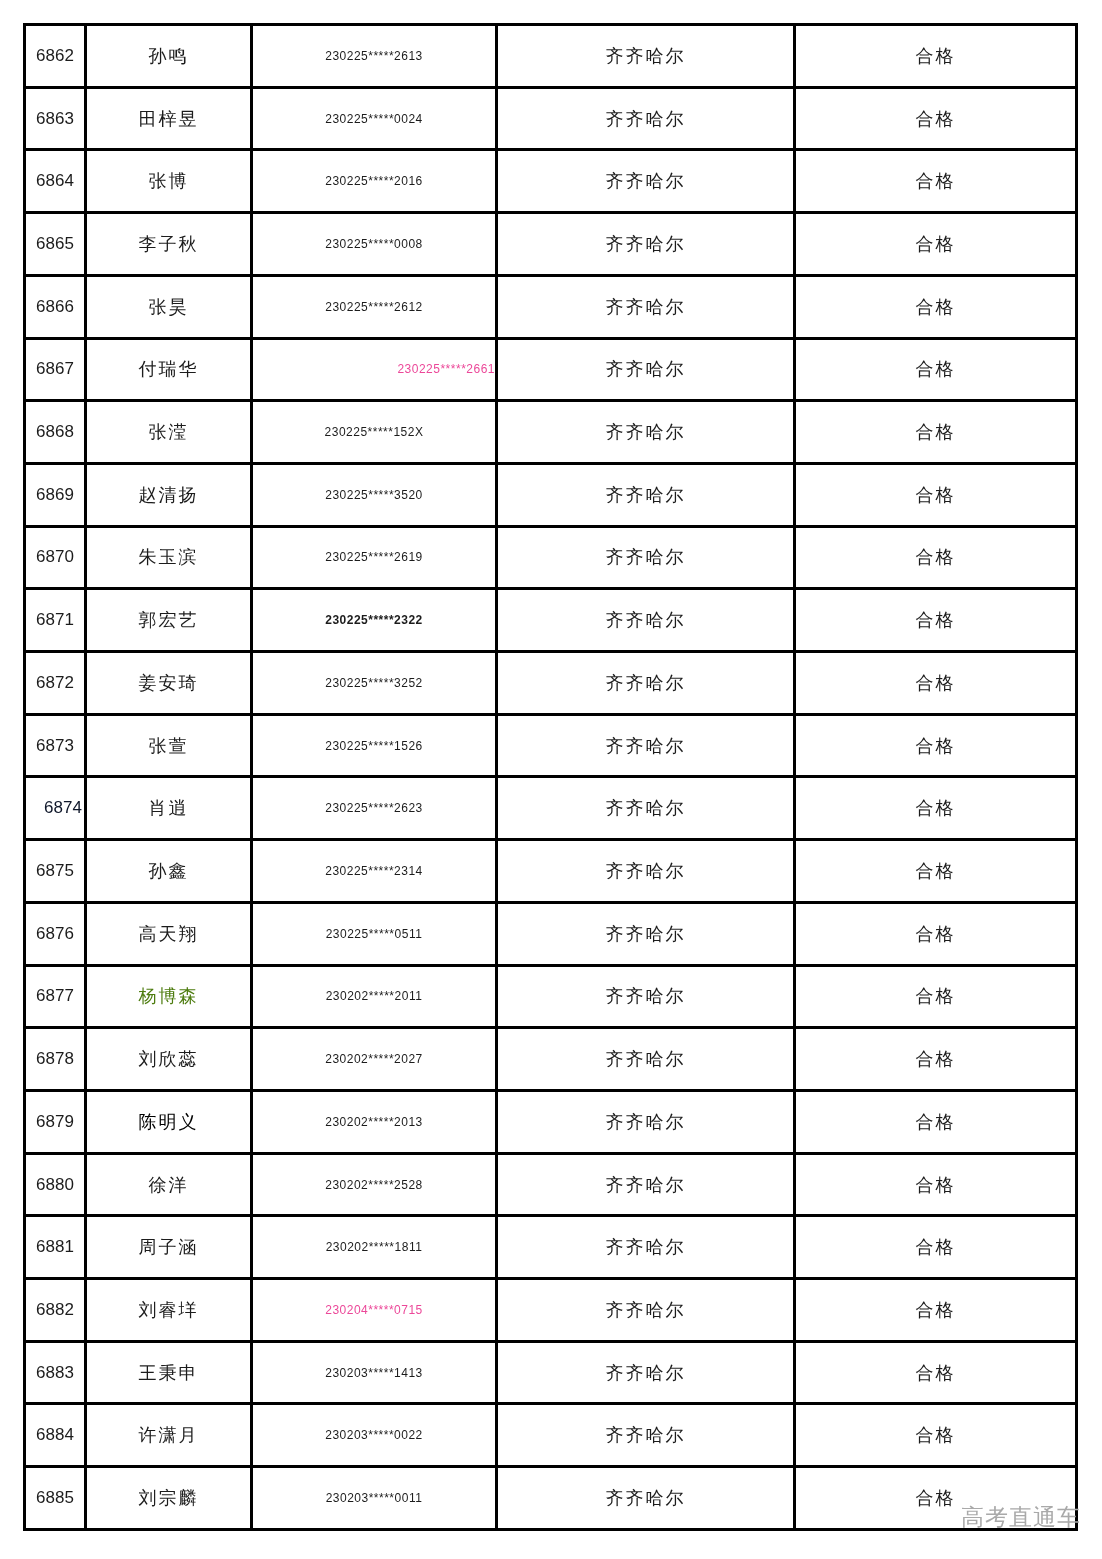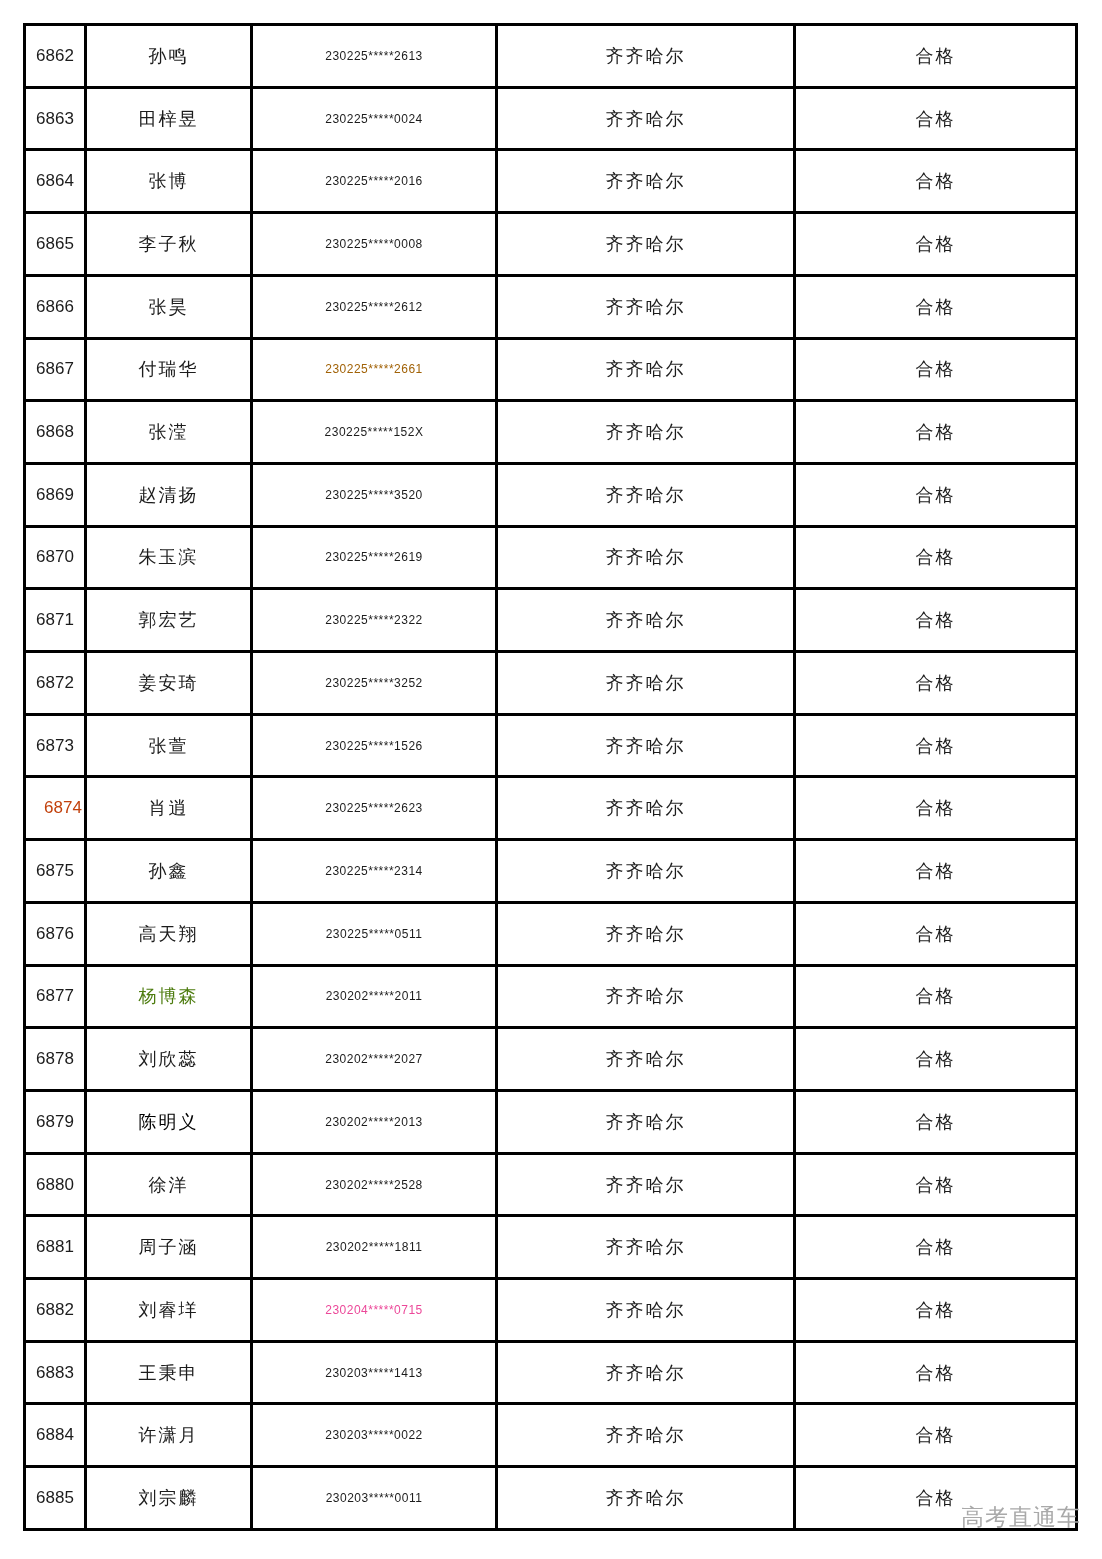--- a/index.html
+++ b/index.html
@@ -112,21 +112,21 @@
         <tr>
           <td class="cell-serial" style="color: rgb(28, 28, 28);">6866</td>
           <td class="cell-name" style="color: rgb(28, 28, 28);">张昊</td>
           <td class="cell-id" style="color: rgb(28, 28, 28);">230225*****2612</td>
           <td class="cell-city" style="color: rgb(28, 28, 28);">齐齐哈尔</td>
           <td class="cell-status" style="color: rgb(28, 28, 28);">合格</td>
         </tr>
         <tr>
           <td class="cell-serial" style="color: rgb(28, 28, 28);">6867</td>
           <td class="cell-name" style="color: rgb(28, 28, 28);">付瑞华</td>
-          <td class="cell-id" style="color: #a16207;">230225*****2661</td>
+          <td class="cell-id" style="color: #ec4899; text-align: right;">230225*****2661</td>
           <td class="cell-city" style="color: rgb(28, 28, 28);">齐齐哈尔</td>
           <td class="cell-status" style="color: rgb(28, 28, 28);">合格</td>
         </tr>
         <tr>
           <td class="cell-serial" style="color: rgb(28, 28, 28);">6868</td>
           <td class="cell-name" style="color: rgb(28, 28, 28);">张滢</td>
           <td class="cell-id" style="color: rgb(28, 28, 28);">230225*****152X</td>
           <td class="cell-city" style="color: rgb(28, 28, 28);">齐齐哈尔</td>
           <td class="cell-status" style="color: rgb(28, 28, 28);">合格</td>
         </tr>
@@ -140,40 +140,40 @@
         <tr>
           <td class="cell-serial" style="color: rgb(28, 28, 28);">6870</td>
           <td class="cell-name" style="color: rgb(28, 28, 28);">朱玉滨</td>
           <td class="cell-id" style="color: rgb(28, 28, 28);">230225*****2619</td>
           <td class="cell-city" style="color: rgb(28, 28, 28);">齐齐哈尔</td>
           <td class="cell-status" style="color: rgb(28, 28, 28);">合格</td>
         </tr>
         <tr>
           <td class="cell-serial" style="color: rgb(28, 28, 28);">6871</td>
           <td class="cell-name" style="color: rgb(28, 28, 28);">郭宏艺</td>
-          <td class="cell-id" style="color: rgb(28, 28, 28);">230225*****2322</td>
+          <td class="cell-id" style="color: rgb(28, 28, 28); font-weight: bold;">230225*****2322</td>
           <td class="cell-city" style="color: rgb(28, 28, 28);">齐齐哈尔</td>
           <td class="cell-status" style="color: rgb(28, 28, 28);">合格</td>
         </tr>
         <tr>
           <td class="cell-serial" style="color: rgb(28, 28, 28);">6872</td>
           <td class="cell-name" style="color: rgb(28, 28, 28);">姜安琦</td>
           <td class="cell-id" style="color: rgb(28, 28, 28);">230225*****3252</td>
           <td class="cell-city" style="color: rgb(28, 28, 28);">齐齐哈尔</td>
           <td class="cell-status" style="color: rgb(28, 28, 28);">合格</td>
         </tr>
         <tr>
           <td class="cell-serial" style="color: rgb(28, 28, 28);">6873</td>
           <td class="cell-name" style="color: rgb(28, 28, 28);">张萱</td>
           <td class="cell-id" style="color: rgb(28, 28, 28);">230225*****1526</td>
           <td class="cell-city" style="color: rgb(28, 28, 28);">齐齐哈尔</td>
           <td class="cell-status" style="color: rgb(28, 28, 28);">合格</td>
         </tr>
         <tr>
-          <td class="cell-serial" style="color: #c2410c; padding-left: 16px;">6874</td>
+          <td class="cell-serial" style="color: #0f172a; padding-left: 16px;">6874</td>
           <td class="cell-name" style="color: rgb(28, 28, 28);">肖逍</td>
           <td class="cell-id" style="color: rgb(28, 28, 28);">230225*****2623</td>
           <td class="cell-city" style="color: rgb(28, 28, 28);">齐齐哈尔</td>
           <td class="cell-status" style="color: rgb(28, 28, 28);">合格</td>
         </tr>
         <tr>
           <td class="cell-serial" style="color: rgb(28, 28, 28);">6875</td>
           <td class="cell-name" style="color: rgb(28, 28, 28);">孙鑫</td>
           <td class="cell-id" style="color: rgb(28, 28, 28);">230225*****2314</td>
           <td class="cell-city" style="color: rgb(28, 28, 28);">齐齐哈尔</td>

